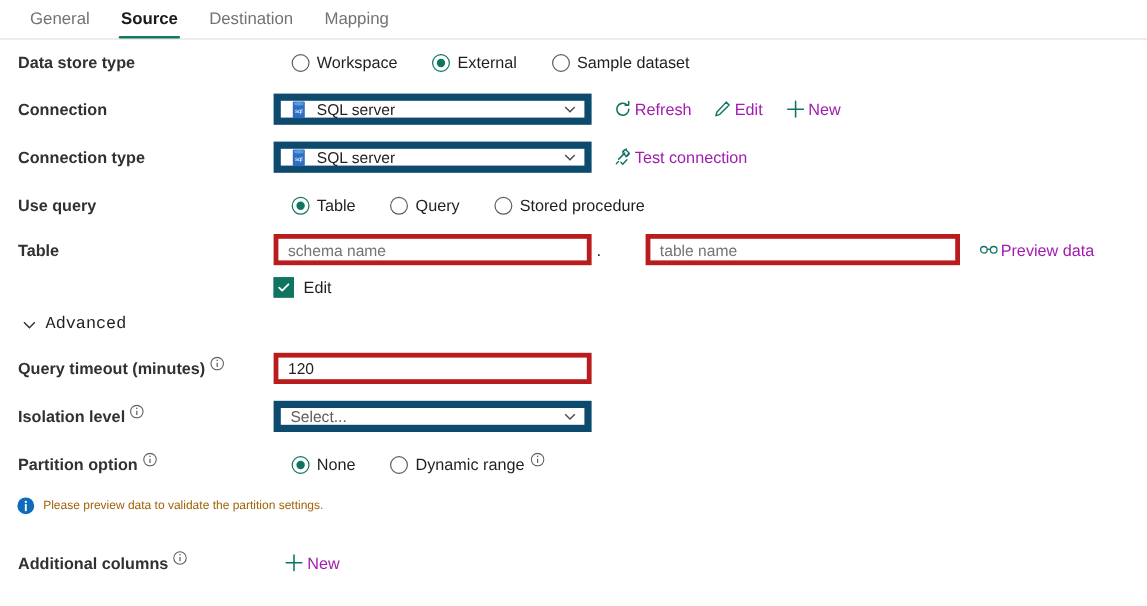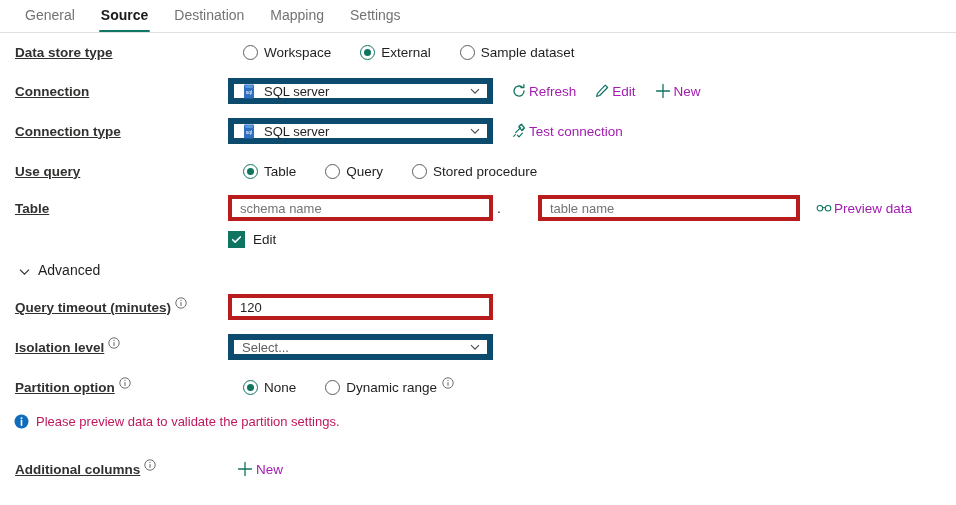--- a/index.html
+++ b/index.html
@@ -32,21 +32,21 @@
 
   
   .form { position: absolute; left: 0; top: 33px; width: 956px; }
   .row {
     position: relative; display: flex; align-items: center;
     height: 40px; padding-left: 15px;
   }
   .label {
     width: 213px; flex: 0 0 213px;
     font-size: 13.5px; font-weight: bold; color: #323130;
-    display: flex; align-items: center; gap: 4px; text-decoration: underline;
+    display: flex; align-items: center; gap: 4px;
   }
   .ctrls { display: flex; align-items: center; }
 
   
   .infoi {
     width: 12px; height: 12px; flex: 0 0 12px;
     display: inline-block; position: relative; top: -4px;
     color: #605e5c;
   }
   .infoi svg { display: block; }
@@ -101,43 +101,42 @@
   .cbox {
     width: 17px; height: 17px; background: #0f7561; border: 1px solid #0f7561;
     display: flex; align-items: center; justify-content: center; cursor: pointer;
   }
   .cbox svg { width: 11px; height: 11px; color: #fff; }
   .cblabel { font-size: 13.5px; color: #201f1e; margin-left: 8px; }
 
   
   .advanced {
     display: flex; align-items: center; gap: 7px;
-    padding-left: 18px; height: 34px; cursor: pointer;
+    padding-left: 18px; height: 34px; cursor: pointer; font-family: Liberation Mono, monospace;
   }
   .advanced .achev { width: 13px; height: 13px; color: #323130; }
   .advanced .atext { font-size: 14px; color: #201f1e; }
 
   
   .banner { display: flex; align-items: center; padding-left: 14px; height: 28px; }
   .banner .bicon { width: 15px; height: 15px; flex: 0 0 15px; }
-  .banner .btext { font-size: 13px; color: #be185d; margin-left: 7px; }
+  .banner .btext { font-size: 10px; color: #a16207; margin-left: 7px; }
 
   .dot-sep { font-size: 14px; color: #201f1e; margin: 0 5px 0 4px; align-self: center; }
 </style>
 </head>
 <body>
 
 <div class="page">
 
   <div class="tabbar">
     <div class="tab">General</div>
     <div class="tab active">Source</div>
     <div class="tab">Destination</div>
     <div class="tab">Mapping</div>
-    <div class="tab">Settings</div>
   </div>
 
   <div class="form">
 
     <div class="row" style="height:38px;">
       <div class="label">Data store type</div>
       <div class="ctrls">
         <div class="radio">
           <span class="dot"></span>
           <span class="rlabel">Workspace</span>

